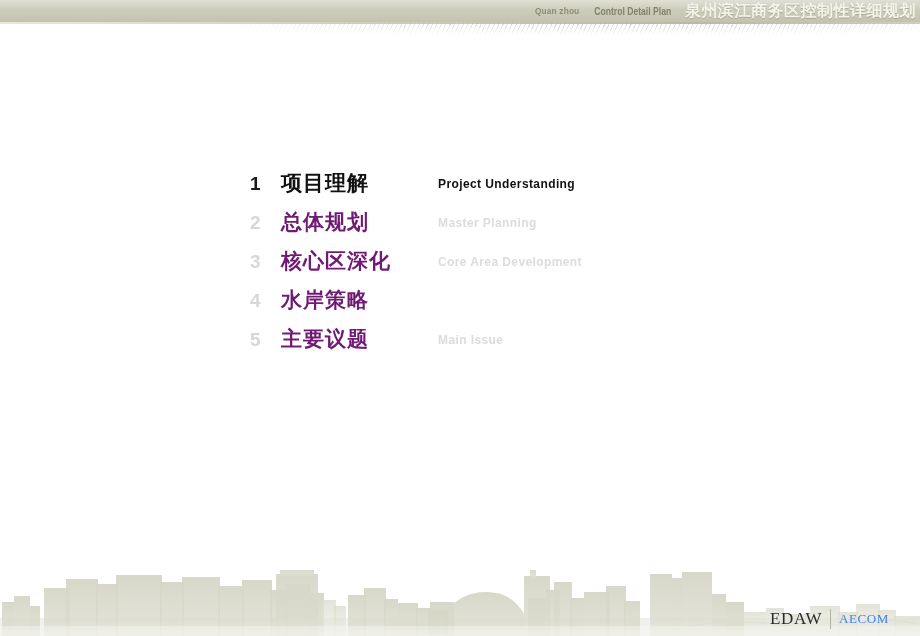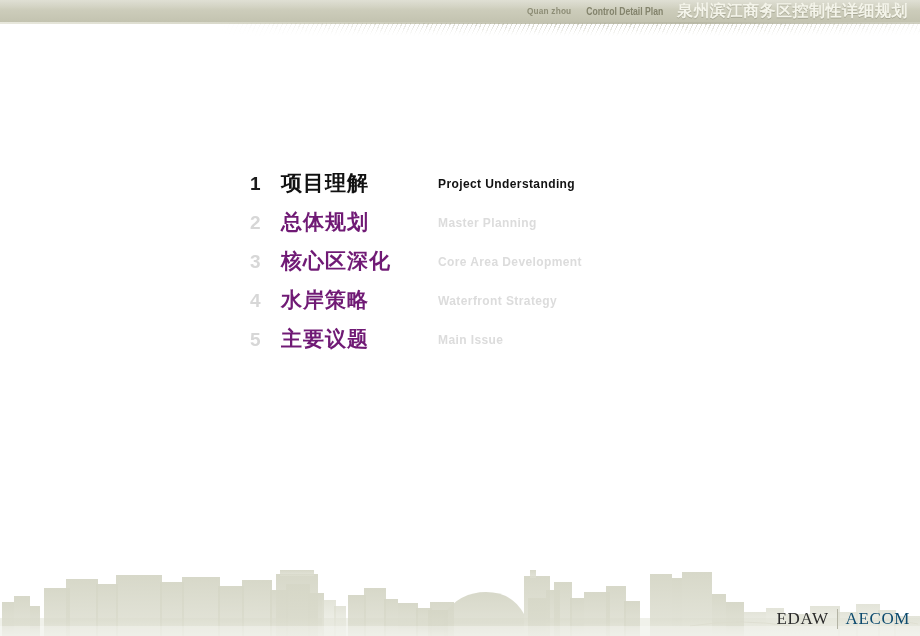--- a/index.html
+++ b/index.html
@@ -62,21 +62,21 @@
   }
   .header-texture::after {
     content: "";
     position: absolute;
     left: 0; top: 0; right: 0; bottom: 0;
     background: linear-gradient(to bottom, rgba(255,255,255,0.0) 0%, rgba(255,255,255,0.85) 78%, #ffffff 100%);
   }
 
   .header-title {
     position: absolute;
-    right: 12px;
+    right: 4px;
     top: 0;
     height: 22px;
     display: flex;
     align-items: center;
     gap: 6px;
     white-space: nowrap;
   }
   .ht-quanzhou {
     font-size: 9px;
     font-weight: bold;
@@ -158,42 +158,42 @@
     bottom: 0;
     width: 920px;
     height: 90px;
     overflow: hidden;
   }
   .skyline svg { display: block; }
 
   
   .logo {
     position: absolute;
-    right: 10px;
+    right: 31px;
     bottom: 6px;
     display: flex;
     align-items: center;
     height: 22px;
     justify-content: center;
   }
   .logo-edaw {
     font-size: 17px;
     color: #2a2a2a;
     letter-spacing: 0.6px;
     font-family: "Liberation Serif", "DejaVu Serif", serif;
   }
   .logo-divider {
     width: 1px;
     height: 20px;
     background: #b3b3a4;
     margin: 0 8px;
   }
   .logo-aecom {
-    font-size: 17px;
-    color: #0c4a6e;
+    font-size: 13px;
+    color: #3b82f6;
     letter-spacing: 0.6px;
     font-family: "Liberation Serif", "DejaVu Serif", serif;
   }
 </style>
 </head>
 <body>
 
 <div class="slide">
 
   <div class="header-band">
@@ -224,21 +224,20 @@
 
     <div class="agenda-row">
       <span class="agenda-num">3</span>
       <span class="agenda-cn">核心区深化</span>
       <span class="agenda-en">Core Area Development</span>
     </div>
 
     <div class="agenda-row">
       <span class="agenda-num">4</span>
       <span class="agenda-cn">水岸策略</span>
-      <span class="agenda-en">Waterfront  Strategy</span>
     </div>
 
     <div class="agenda-row">
       <span class="agenda-num">5</span>
       <span class="agenda-cn">主要议题</span>
       <span class="agenda-en">Main Issue</span>
     </div>
 
   </div>
 

